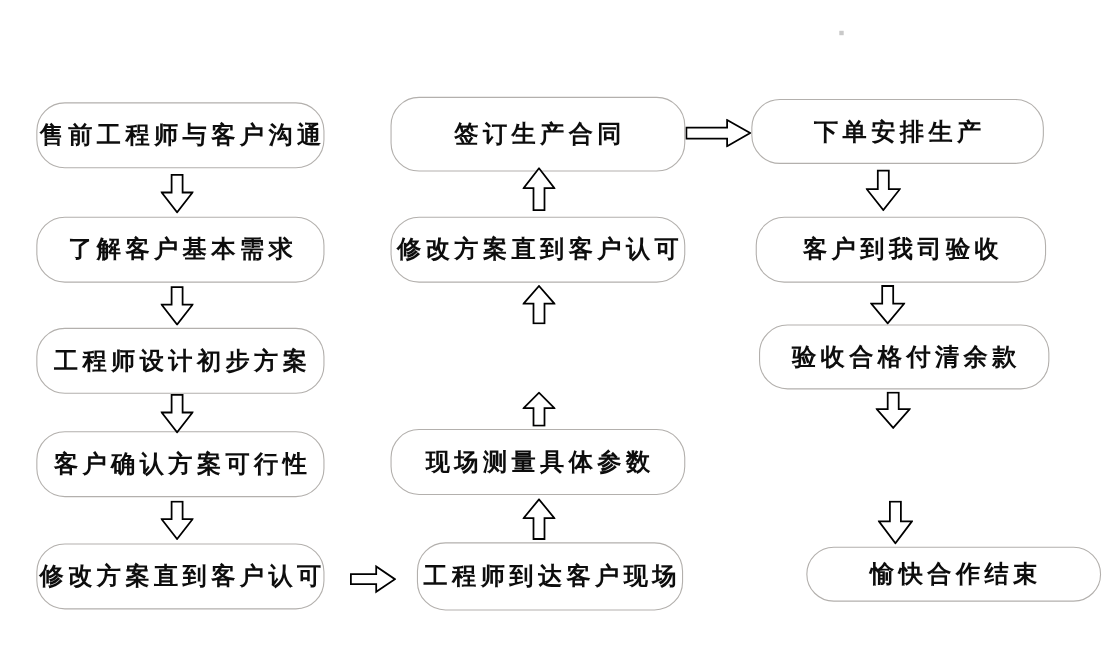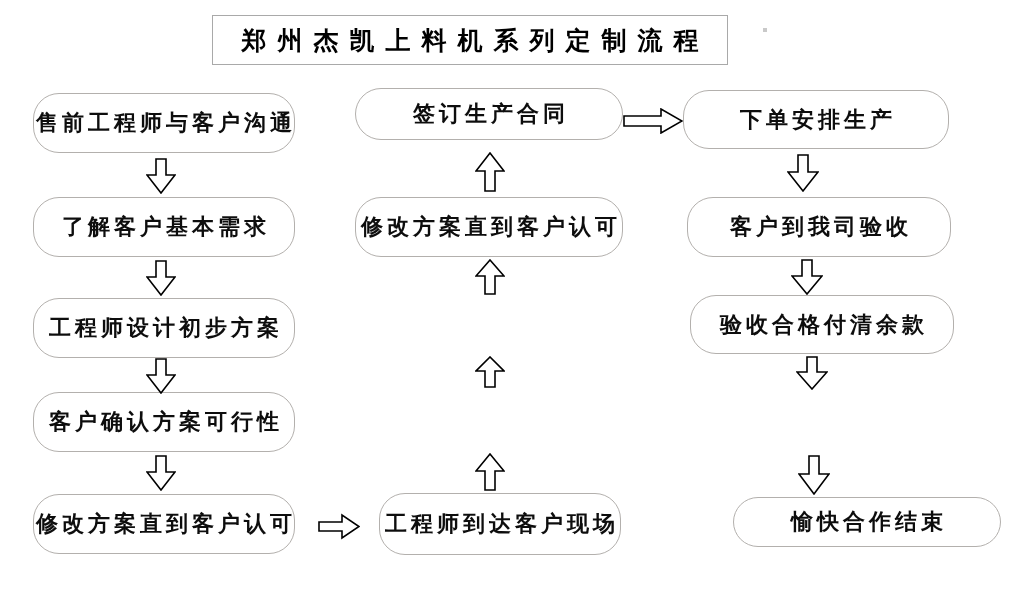--- a/index.html
+++ b/index.html
@@ -68,23 +68,20 @@
     width: 4px;
     height: 4px;
     background: #c9c9c9;
   }
 </style>
 </head>
 <body>
 
 <div class="canvas">
 
-  <div class="title-box">
-    <span class="title-text">郑州杰凯上料机系列定制流程</span>
-  </div>
   <div class="stray-dot"></div>
 
   <div class="node" style="left:33px; top:197px; width:262px; height:60px;">了解客户基本需求</div>
   <div class="node" style="left:33px; top:93px; width:262px; height:60px;">售前工程师与客户沟通</div>
   <div class="node" style="left:33px; top:392px; width:262px; height:60px;">客户确认方案可行性</div>
   <div class="node" style="left:33px; top:298px; width:262px; height:60px;">工程师设计初步方案</div>
   <div class="node" style="left:33px; top:494px; width:262px; height:60px;">修改方案直到客户认可</div>
 
   <svg class="arrow" style="left:146px; top:158px;" width="30" height="36" viewBox="0 0 30 36">
     <polygon points="10,1 20,1 20,17 29,17 15,35 1,17 10,17"></polygon>
@@ -96,22 +93,23 @@
     <polygon points="10,1 20,1 20,17 29,17 15,35 1,17 10,17"></polygon>
   </svg>
   <svg class="arrow" style="left:146px; top:455px;" width="30" height="36" viewBox="0 0 30 36">
     <polygon points="10,1 20,1 20,17 29,17 15,35 1,17 10,17"></polygon>
   </svg>
 
   <svg class="arrow" style="left:318px; top:513px;" width="42" height="27" viewBox="0 0 42 27">
     <polygon points="1,9 24,9 24,2 41,13.5 24,25 24,18 1,18"></polygon>
   </svg>
 
-  <div class="node" style="left:355px; top:88px; width:268px; height:52px;">签订生产合同</div>
+  <div class="node" style="left:355px; top:88px; width:268px; height:68px;">签订生产合同</div>
   <div class="node" style="left:355px; top:197px; width:268px; height:60px;">修改方案直到客户认可</div>
+  <div class="node" style="left:355px; top:390px; width:268px; height:60px;">现场测量具体参数</div>
   <div class="node" style="left:379px; top:493px; width:242px; height:62px;text-align:right;">工程师到达客户现场</div>
 
   <svg class="arrow" style="left:475px; top:152px;" width="30" height="40" viewBox="0 0 30 40">
     <polygon points="10,39 20,39 20,19 29,19 15,1 1,19 10,19"></polygon>
   </svg>
   <svg class="arrow" style="left:475px; top:259px;" width="30" height="36" viewBox="0 0 30 36">
     <polygon points="10,35 20,35 20,17 29,17 15,1 1,17 10,17"></polygon>
   </svg>
   <svg class="arrow" style="left:475px; top:356px;" width="30" height="32" viewBox="0 0 30 32">
     <polygon points="10,31 20,31 20,15 29,15 15,1 1,15 10,15"></polygon>

